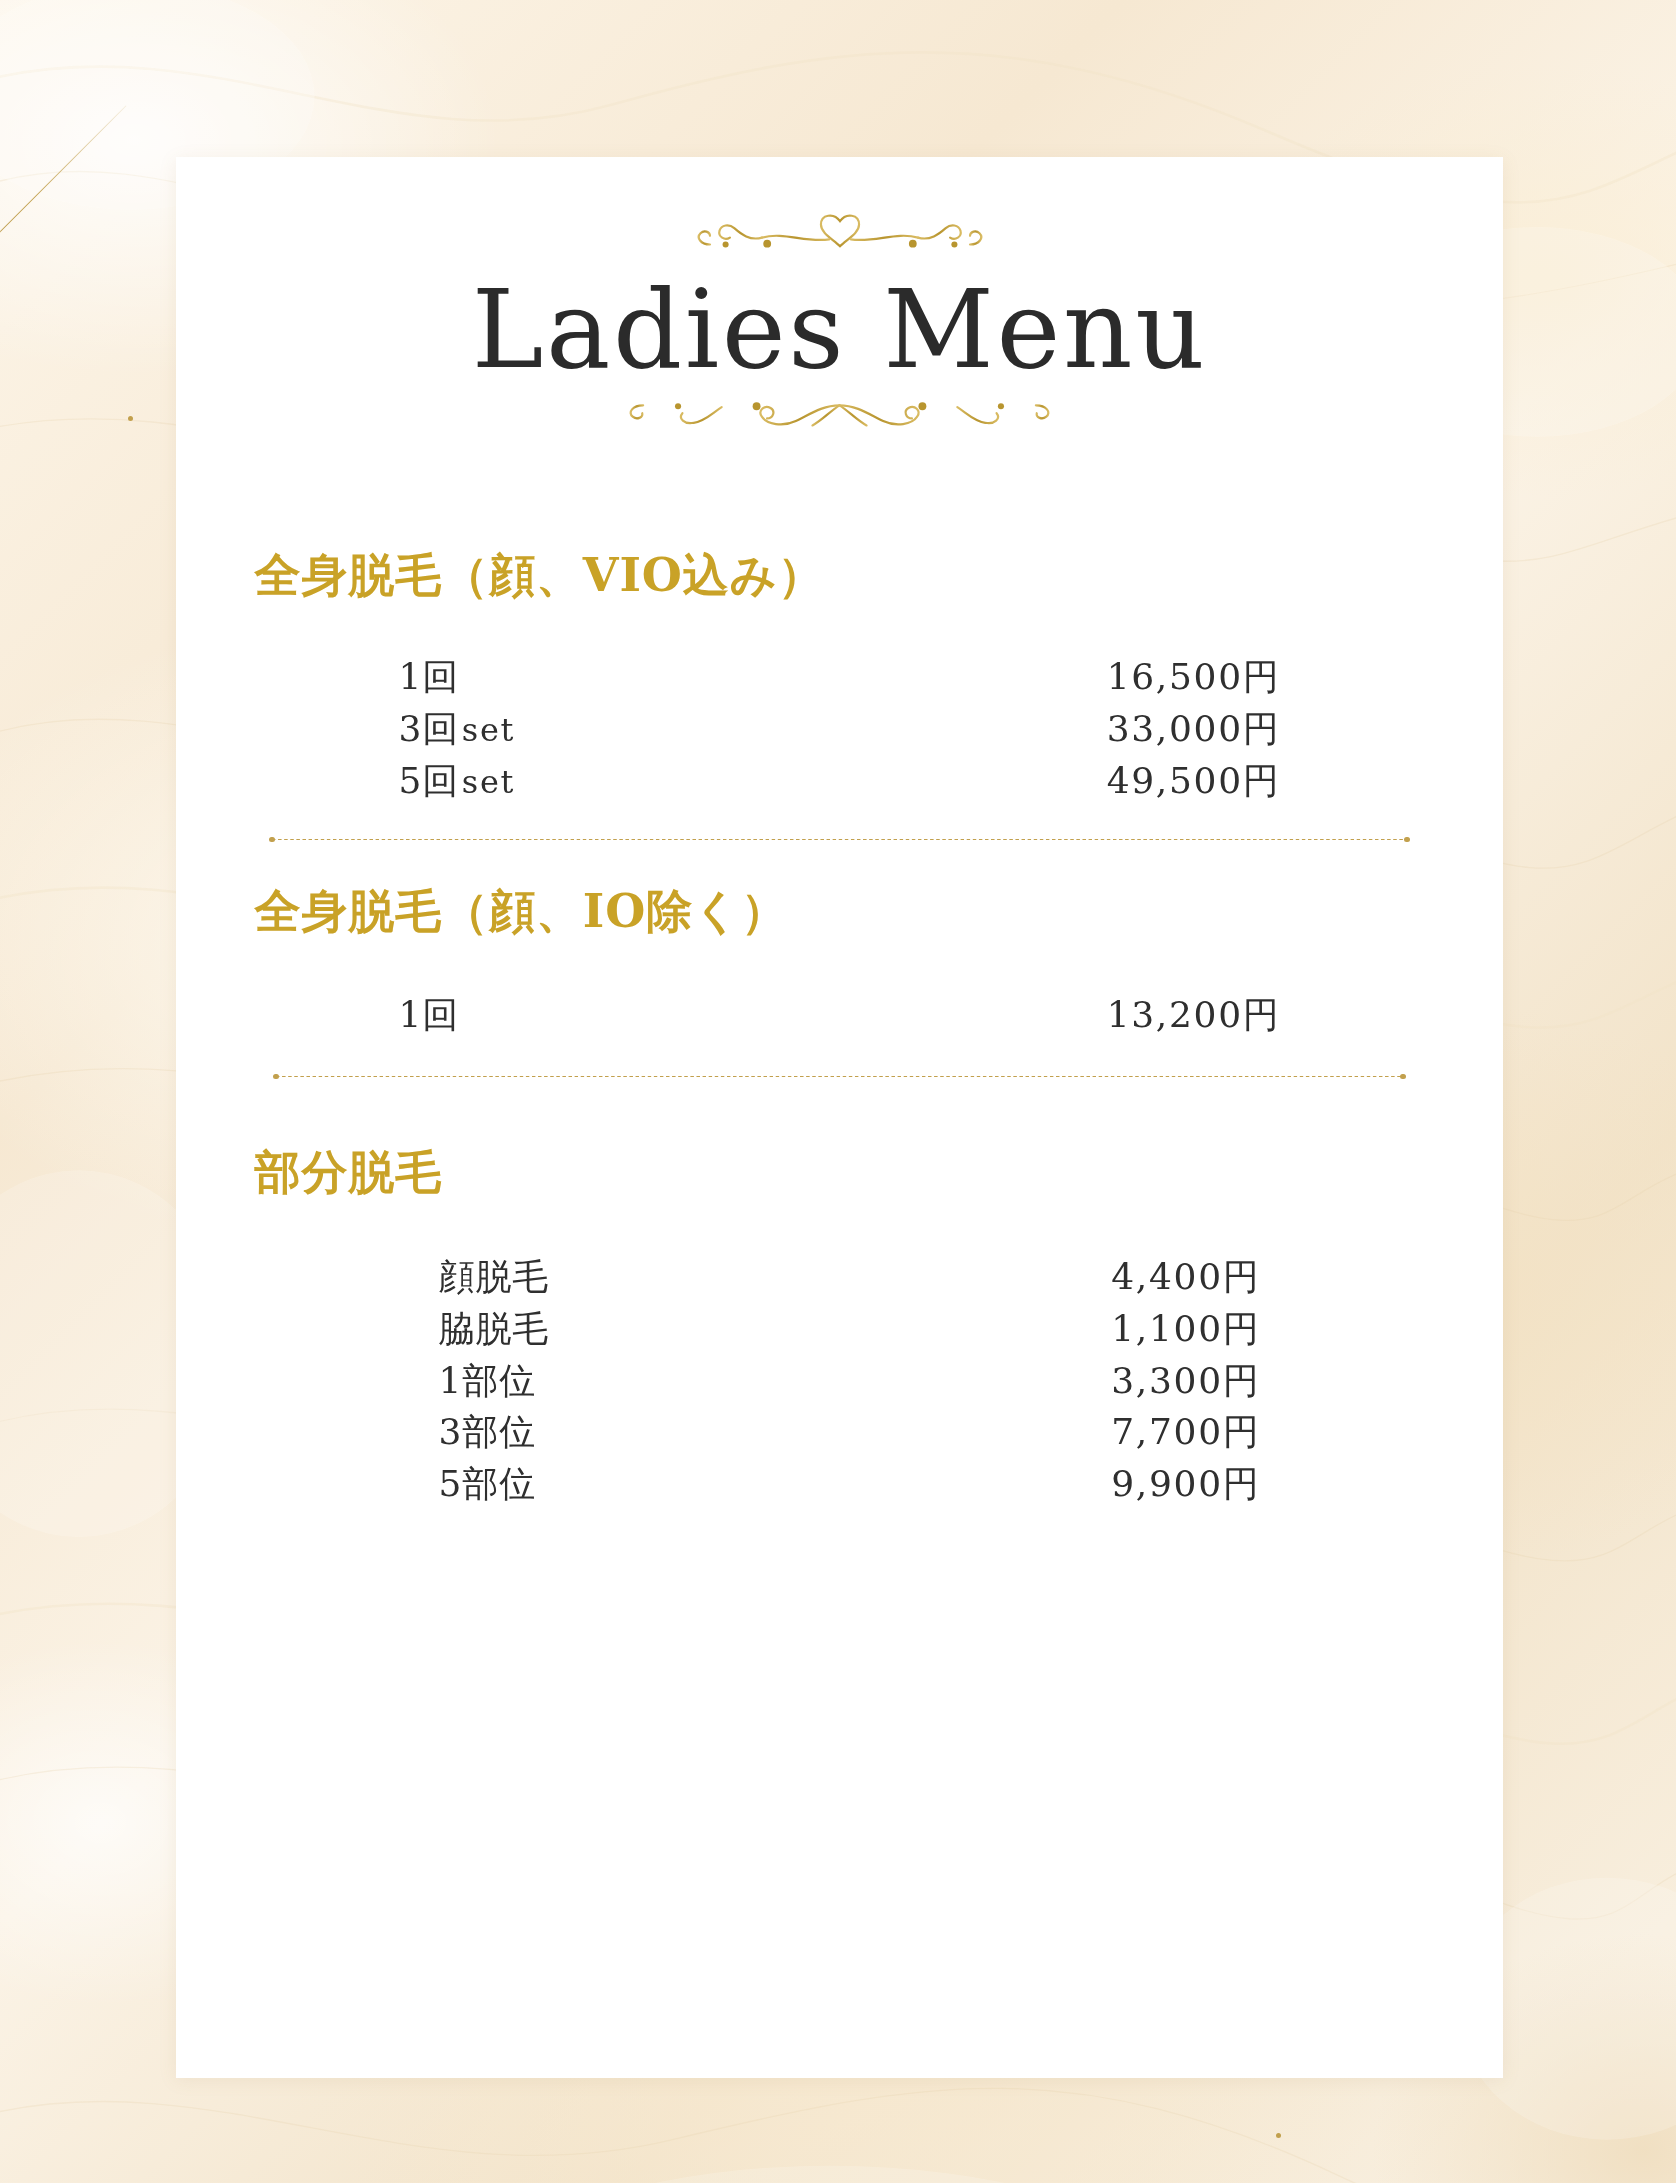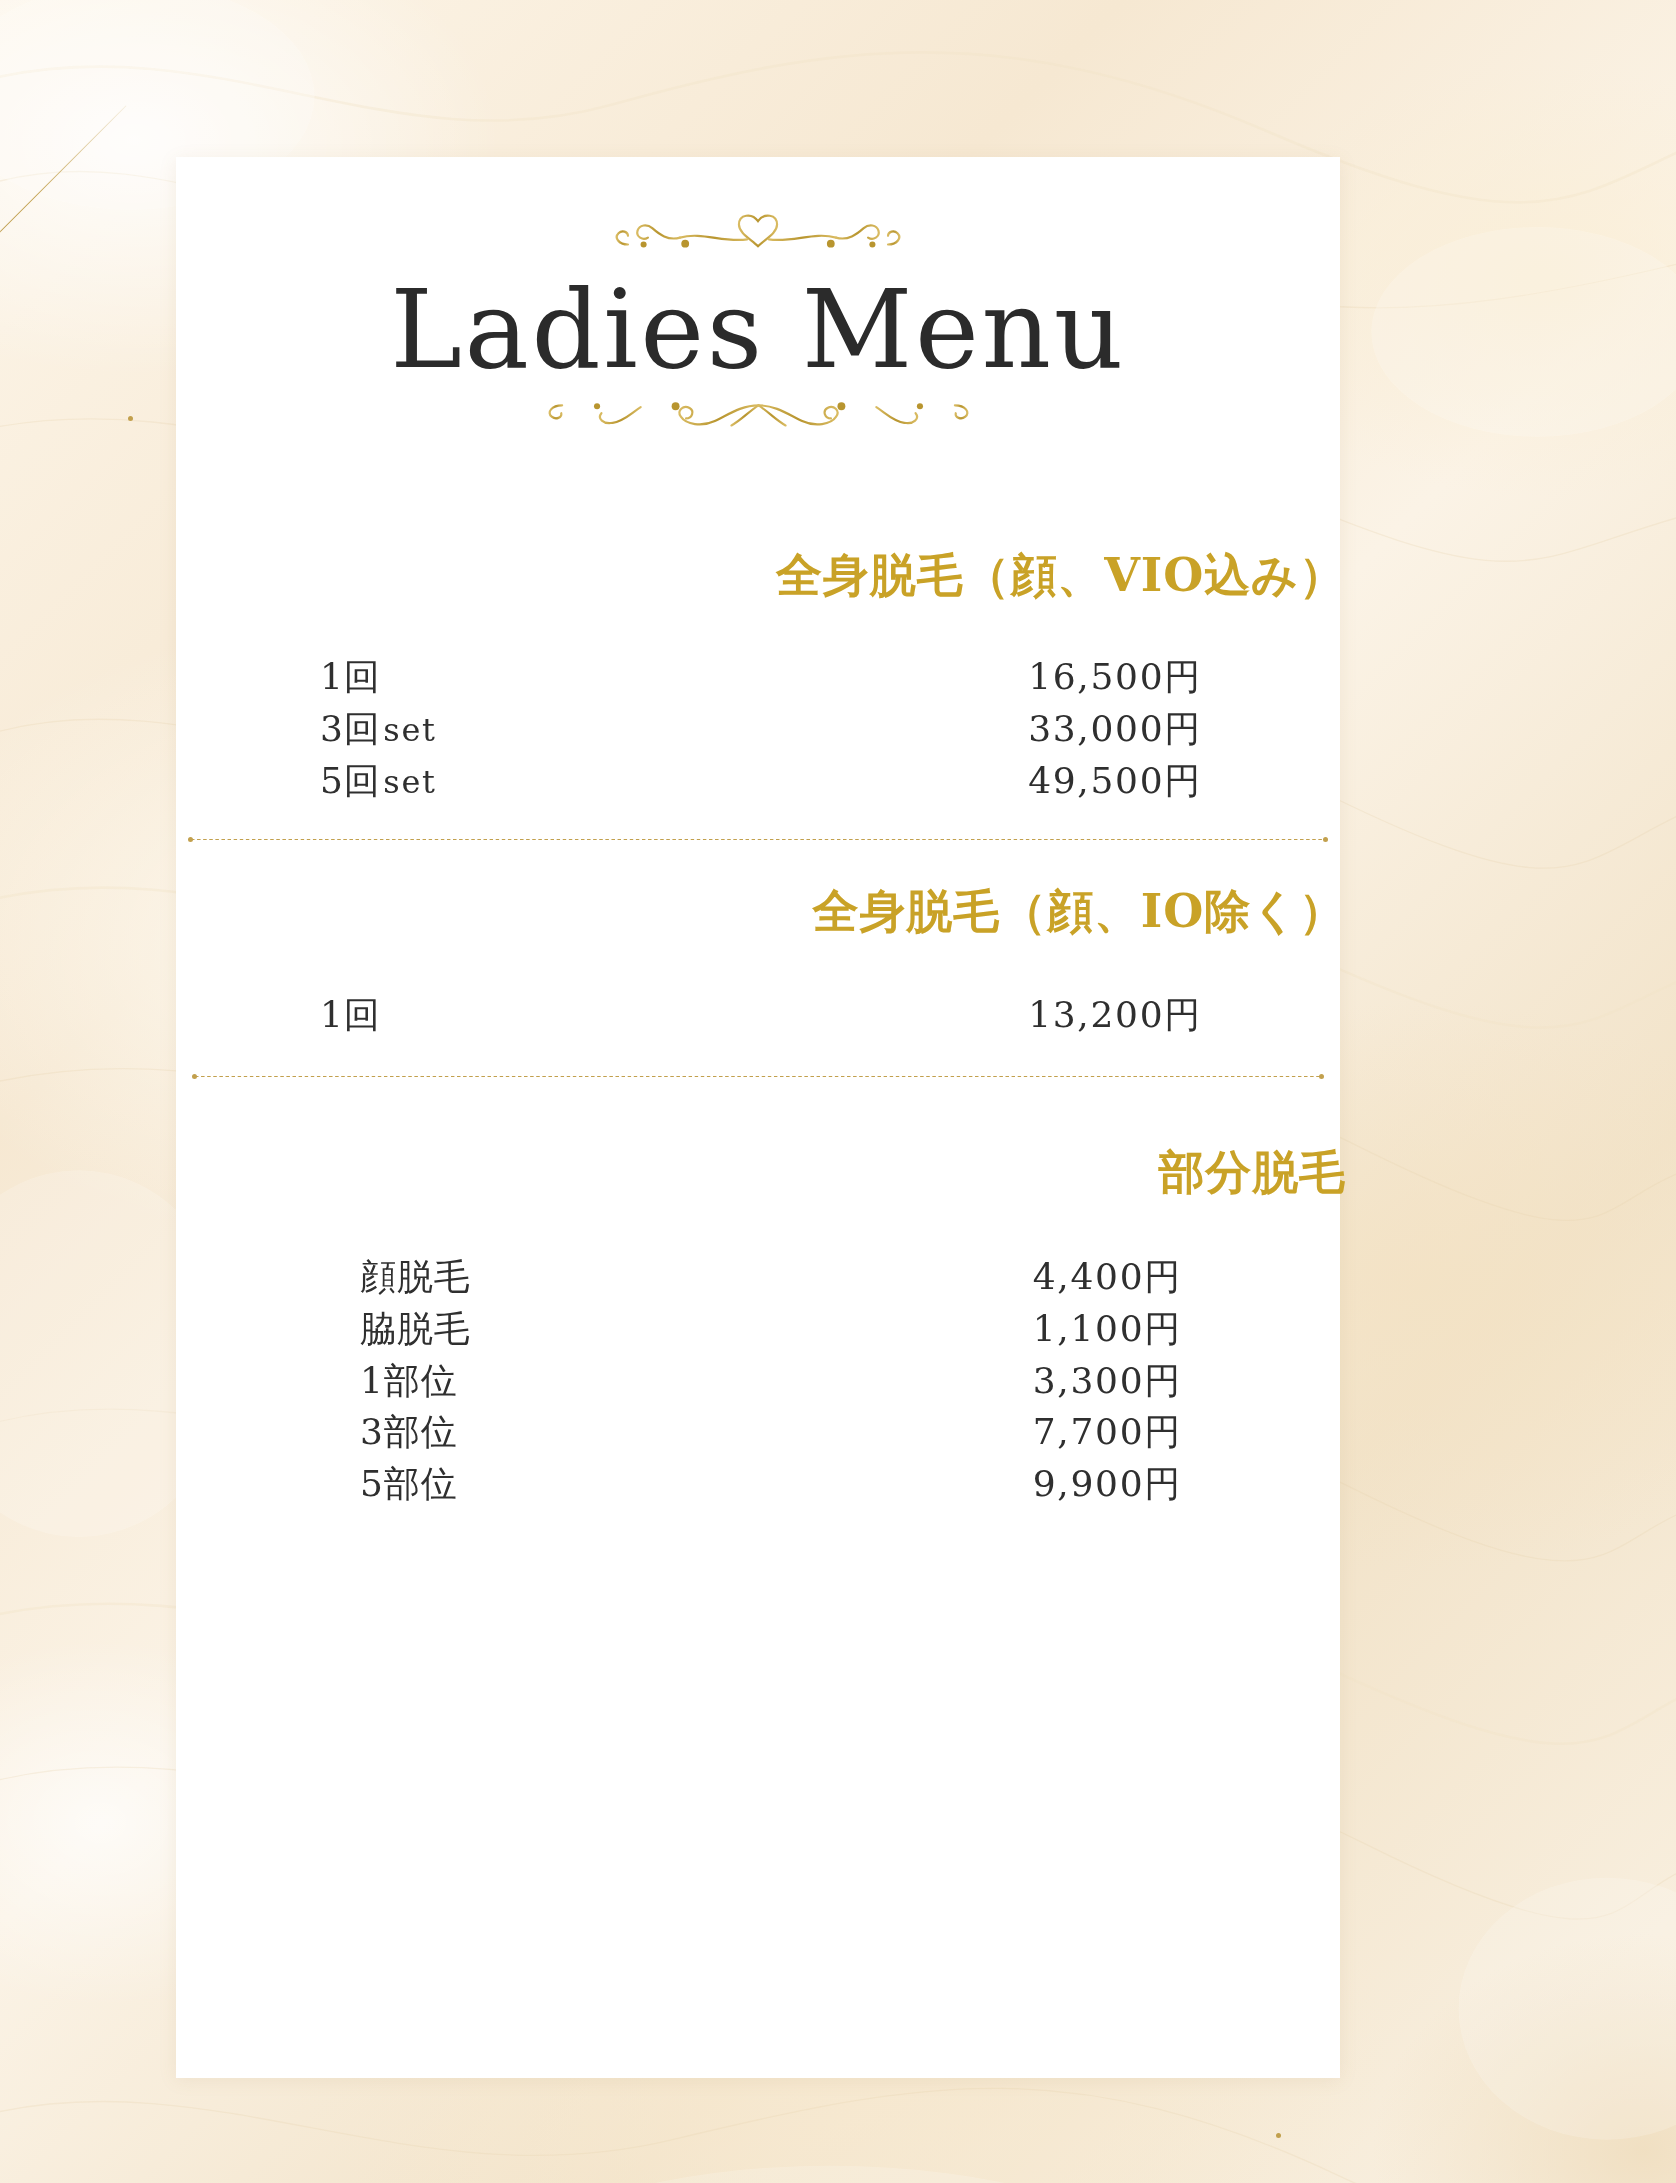--- a/index.html
+++ b/index.html
@@ -62,21 +62,21 @@
     background: #c2a04d;
   }
   .dot.tl { left: 128px; top: 416px; }
   .dot.br { left: 1276px; top: 2133px; }
 
   
   .card {
     position: absolute;
     left: 176px;
     top: 157px;
-    width: 1164px;
+    width: 1327px;
     height: 1921px;
     background: #ffffff;
     box-shadow: 0 2.6px 17.5px rgba(160,130,80,0.10);
   }
 
   
   .ornament {
     display: block;
     margin: 0 auto;
   }
@@ -94,21 +94,21 @@
     line-height: 1.05;
     margin: 12.2px 0 2.6px 0;
   }
 
   
   .section {
     margin: 0 auto;
     width: 1170px;
   }
   .section-heading {
-    text-align: right;
+    text-align: left;
     font-family: "DejaVu Serif", "Liberation Serif", serif;
     font-size: 46px;
     font-weight: 700;
     color: #c9a227;
     letter-spacing: 0.9px;
     margin: 0;
     white-space: nowrap;
   }
   .sec1 .section-heading { margin-top: 103px; }
   .sec2 .section-heading { margin-top: 40px; }

